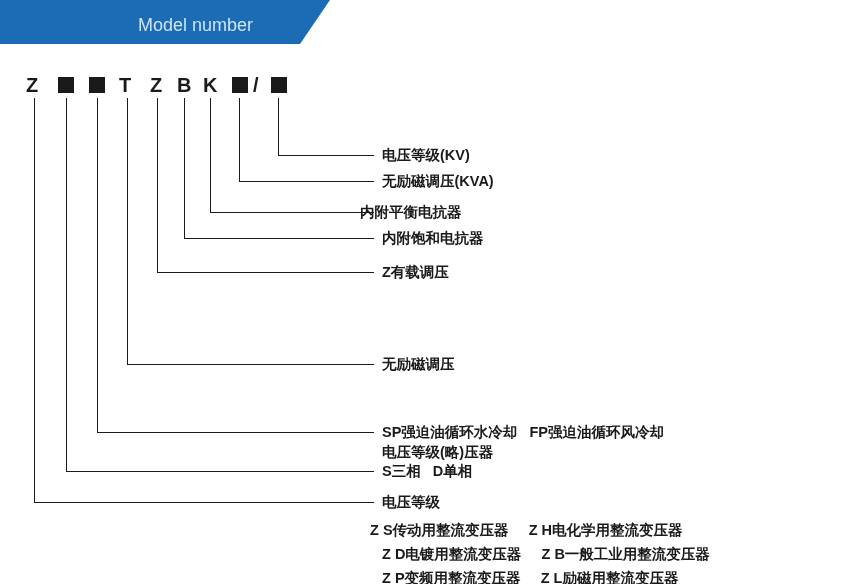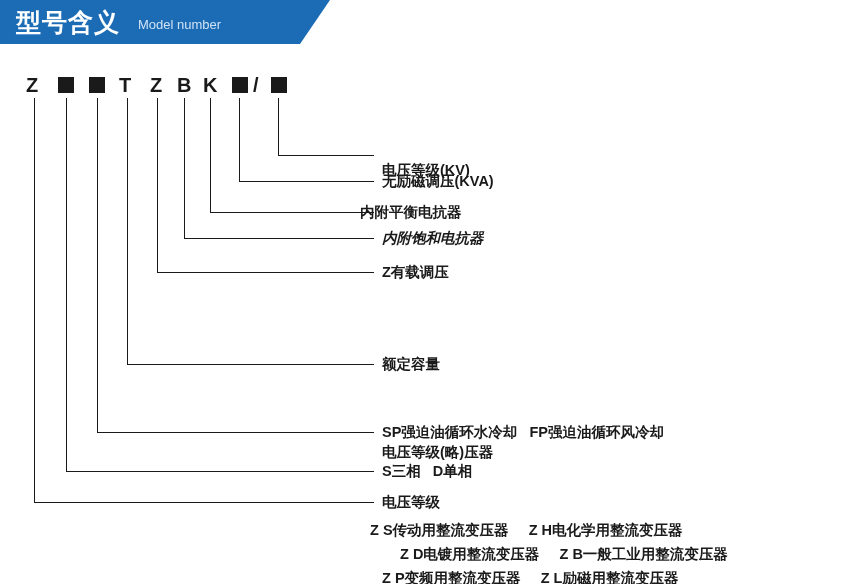--- a/index.html
+++ b/index.html
@@ -44,21 +44,21 @@
     font-size: 25px;
     font-weight: bold;
     color: #ffffff;
     letter-spacing: 1px;
     line-height: 28px;
   }
   .banner-title-en {
     position: absolute;
     left: 138px;
     top: 17px;
-    font-size: 13px;
+    font-size: 18px;
     color: #cfe3f5;
     line-height: 16px;
   }
 
   
   .code-char {
     position: absolute;
     font-size: 20px;
     font-weight: bold;
     color: #1a1a1a;
@@ -91,60 +91,59 @@
     line-height: 18px;
   }
 </style>
 </head>
 <body>
 
 <div id="page">
 
   <div class="banner"></div>
   <div class="banner-tail"></div>
-  <div class="banner-title-cn">型号含义</div>
   <div class="banner-title-en">Model number</div>
 
   <div id="diagram-layer">
       <div class="code-char" style="left: 26px; top: 74px;">Z</div>
       <div class="code-char" style="left: 119px; top: 74px;">T</div>
       <div class="code-char" style="left: 150px; top: 74px;">Z</div>
       <div class="code-char" style="left: 177px; top: 74px;">B</div>
       <div class="code-char" style="left: 203px; top: 74px;">K</div>
       <div class="code-char" style="left: 253px; top: 74px;">/</div>
       <div class="code-box" style="left: 58px; top: 77px; width: 16px; height: 16px;"></div>
       <div class="code-box" style="left: 89px; top: 77px; width: 16px; height: 16px;"></div>
       <div class="code-box" style="left: 232px; top: 77px; width: 16px; height: 16px;"></div>
       <div class="code-box" style="left: 271px; top: 77px; width: 16px; height: 16px;"></div>
       <div class="vline" style="left: 278px; top: 98px; height: 57px;"></div>
       <div class="hline" style="left: 278px; top: 155px; width: 96px;"></div>
-      <div class="label" style="left: 382px; top: 146px; margin-top: 15px;">电压等级(KV)</div>
+      <div class="label" style="left: 382px; top: 146px;">电压等级(KV)</div>
       <div class="vline" style="left: 239px; top: 98px; height: 83px;"></div>
       <div class="hline" style="left: 239px; top: 181px; width: 135px;"></div>
       <div class="label" style="left: 382px; top: 172px;">无励磁调压(KVA)</div>
       <div class="vline" style="left: 210px; top: 98px; height: 114px;"></div>
       <div class="hline" style="left: 210px; top: 212px; width: 164px;"></div>
       <div class="label" style="left: 360px; top: 203px;">内附平衡电抗器</div>
       <div class="vline" style="left: 184px; top: 98px; height: 140px;"></div>
       <div class="hline" style="left: 184px; top: 238px; width: 190px;"></div>
-      <div class="label" style="left: 382px; top: 229px; font-style: italic;">内附饱和电抗器</div>
+      <div class="label" style="left: 382px; top: 229px;">内附饱和电抗器</div>
       <div class="vline" style="left: 157px; top: 98px; height: 174px;"></div>
       <div class="hline" style="left: 157px; top: 272px; width: 217px;"></div>
       <div class="label" style="left: 382px; top: 263px;">Z有载调压</div>
       <div class="vline" style="left: 127px; top: 98px; height: 266px;"></div>
       <div class="hline" style="left: 127px; top: 364px; width: 247px;"></div>
-      <div class="label" style="left: 382px; top: 355px;">额定容量</div>
+      <div class="label" style="left: 382px; top: 355px;">无励磁调压</div>
       <div class="vline" style="left: 97px; top: 98px; height: 334px;"></div>
       <div class="hline" style="left: 97px; top: 432px; width: 277px;"></div>
       <div class="label" style="left: 382px; top: 423px;">SP强迫油循环水冷却   FP强迫油循环风冷却</div>
       <div class="vline" style="left: 66px; top: 98px; height: 373px;"></div>
       <div class="hline" style="left: 66px; top: 471px; width: 308px;"></div>
       <div class="label" style="left: 382px; top: 462px;">S三相   D单相</div>
       <div class="vline" style="left: 34px; top: 98px; height: 404px;"></div>
       <div class="hline" style="left: 34px; top: 502px; width: 340px;"></div>
       <div class="label" style="left: 382px; top: 493px;">电压等级</div>
       <div class="label" style="left: 382px; top: 443px;">电压等级(略)压器</div>
       <div class="label" style="left: 370px; top: 521px;">Z S传动用整流变压器     Z H电化学用整流变压器</div>
-      <div class="label" style="left: 400px; top: 545px;">Z D电镀用整流变压器     Z B一般工业用整流变压器</div>
+      <div class="label" style="left: 382px; top: 545px;">Z D电镀用整流变压器     Z B一般工业用整流变压器</div>
       <div class="label" style="left: 382px; top: 569px;">Z P变频用整流变压器     Z L励磁用整流变压器</div>
     </div>
 
 </div>
 
 </body></html>

